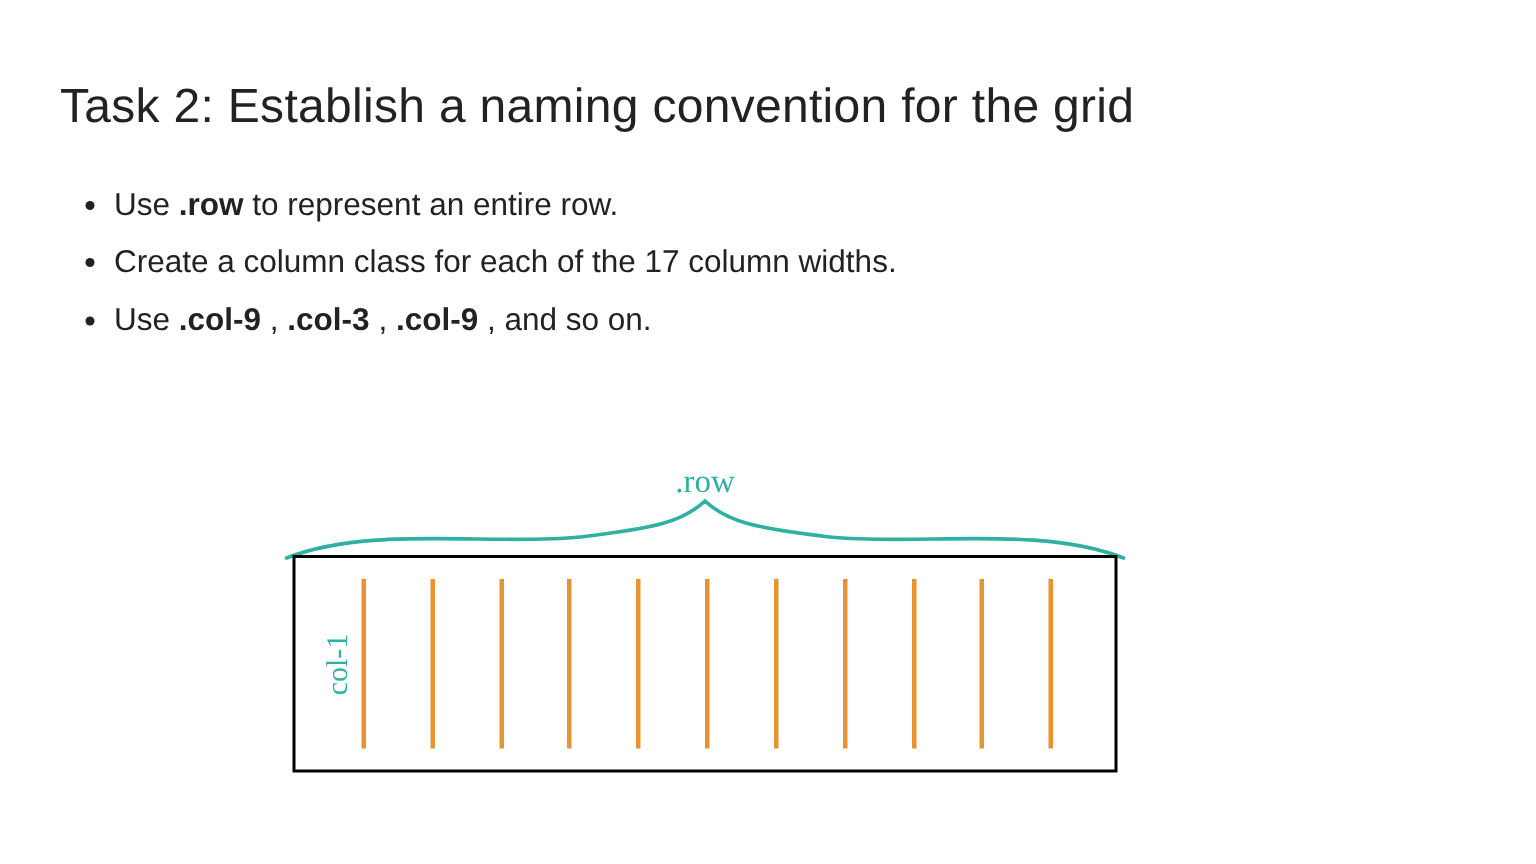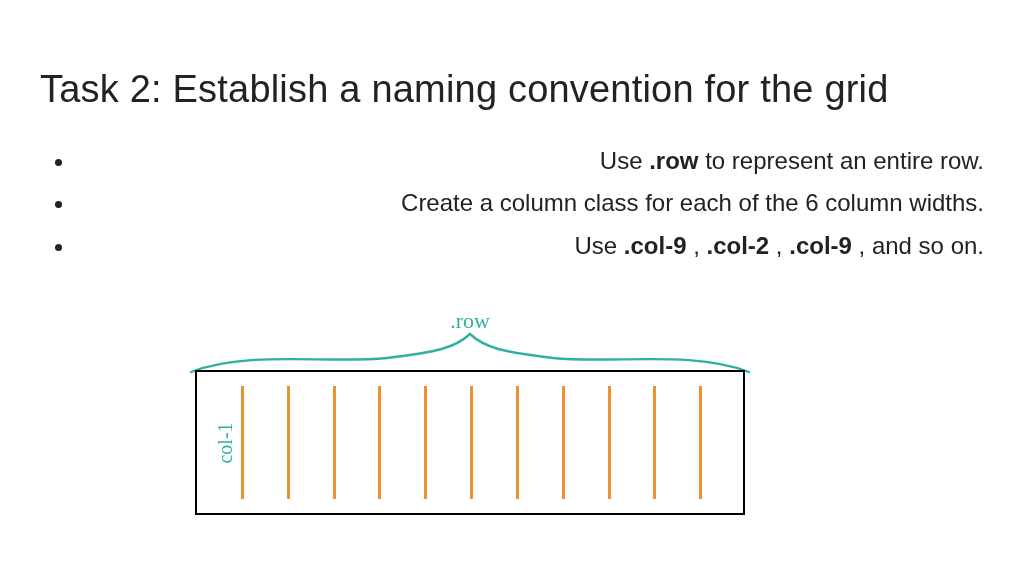--- a/index.html
+++ b/index.html
@@ -12,32 +12,31 @@
     color: #222;
   }
   .slide {
     box-sizing: border-box;
     width: 1024px;
     height: 576px;
     padding: 52px 40px 0 40px;
     position: relative;
   }
   .title {
-    font-size: 38px;
+    font-size: 32px;
     font-weight: 300;
     letter-spacing: 0.2px;
-    margin: 16px 0 34px 0;
+    margin: 0 0 34px 0;
   }
   ul.bullets {
     margin: 0 0 0 36px;
     padding: 0;
     list-style: disc;
-    font-size: 24px;
+    font-size: 21px;
     font-weight: 300;
-    text-align: right;
   }
   ul.bullets li {
     margin: 0 0 10px 0;
     line-height: 1.35;
   }
   .b { font-weight: 600; }
   
   .illus {
     position: absolute;
     left: 195px;
@@ -96,24 +95,24 @@
 
 <div class="slide">
 
   <h1 class="title">Task 2: Establish a naming convention for the grid</h1>
 
   <ul class="bullets">
     <li>
       <span>Use </span><span class="b">.row</span><span> to represent an entire row.</span>
     </li>
     <li>
-      <span>Create a column class for each of the 6 column widths.</span>
+      <span>Create a column class for each of the 17 column widths.</span>
     </li>
     <li>
-      <span>Use </span><span class="b">.col-9</span><span> , </span><span class="b">.col-2</span><span> , </span><span class="b">.col-9</span><span> , and so on.</span>
+      <span>Use </span><span class="b">.col-9</span><span> , </span><span class="b">.col-3</span><span> , </span><span class="b">.col-9</span><span> , and so on.</span>
     </li>
   </ul>
 
   <div class="illus">
     <span class="row-label">.row</span>
     <svg class="brace" viewBox="0 0 566 54" preserveAspectRatio="none">
       <path d="M 4 44 
                C 60 22, 140 36, 200 30
                C 250 24, 268 20, 283 6
                C 298 20, 316 24, 366 30

